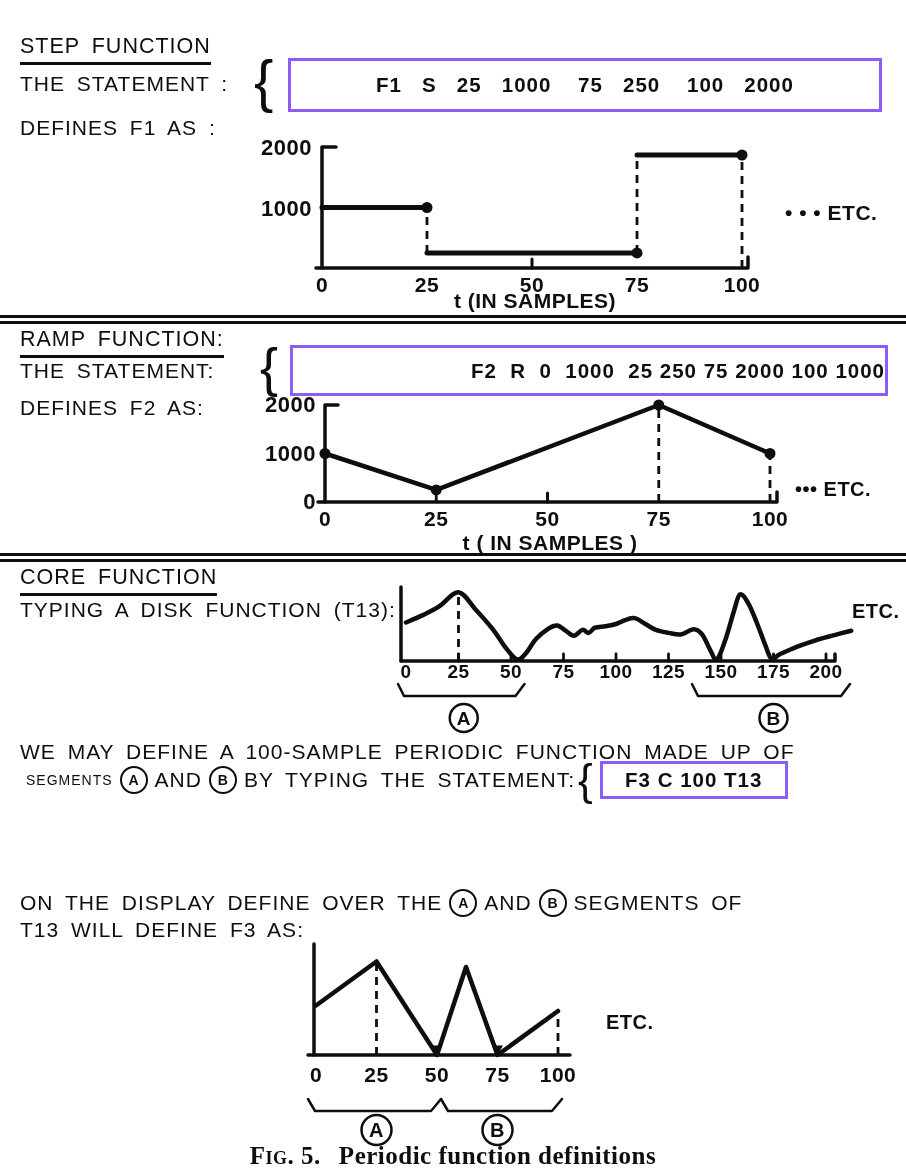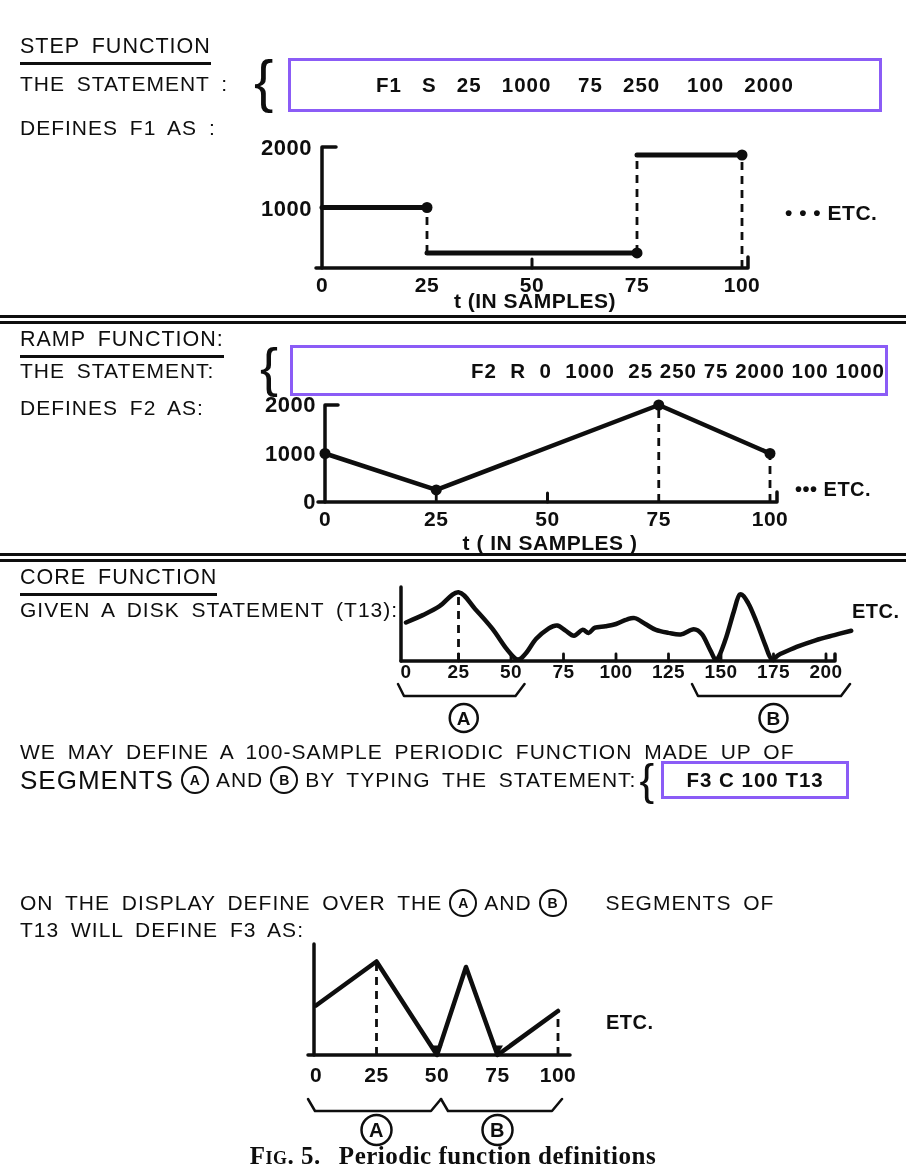--- a/index.html
+++ b/index.html
@@ -96,21 +96,21 @@
         <circle cx="408.75" cy="13" r="5.5" fill="#0e0e0e"></circle>
         <circle cx="520" cy="61.5" r="5.5" fill="#0e0e0e"></circle>
       </g>
     <text x="300" y="158" text-anchor="middle" font-size="21">t ( IN SAMPLES )</text>
     <text x="545" y="104" text-anchor="start" font-size="20">••• ETC.</text>
   </svg>
 
   <div class="abs sep" style="left:0;top:553px;width:906px;"></div>
 
   <div class="abs hand u" style="left:20px;top:565px;font-size:21.5px;">CORE FUNCTION</div>
-  <div class="abs hand" style="left:20px;top:598px;font-size:21px;">GIVEN A DISK STATEMENT (T13):</div>
+  <div class="abs hand" style="left:20px;top:598px;font-size:21px;">TYPING A DISK FUNCTION (T13):</div>
 
   <svg class="abs" style="left:380px;top:578px;" width="526" height="160" viewBox="0 0 526 160">
     <g>
         <path d="M21,9 L21,83" stroke="#0e0e0e" stroke-width="3.5" fill="none" stroke-linejoin="round" stroke-linecap="round"></path>
         <path d="M21,83 L455,83 L455,76" stroke="#0e0e0e" stroke-width="3.5" fill="none" stroke-linejoin="round" stroke-linecap="round"></path>
         <line x1="78.5" y1="83" x2="78.5" y2="76" stroke="#0e0e0e" stroke-width="2.8" stroke-linecap="round"></line>
         <line x1="131" y1="83" x2="131" y2="76" stroke="#0e0e0e" stroke-width="2.8" stroke-linecap="round"></line>
         <line x1="183.5" y1="83" x2="183.5" y2="76" stroke="#0e0e0e" stroke-width="2.8" stroke-linecap="round"></line>
         <line x1="236" y1="83" x2="236" y2="76" stroke="#0e0e0e" stroke-width="2.8" stroke-linecap="round"></line>
         <line x1="288.5" y1="83" x2="288.5" y2="76" stroke="#0e0e0e" stroke-width="2.8" stroke-linecap="round"></line>
@@ -133,37 +133,37 @@
         <text x="83.75" y="147" text-anchor="middle" font-size="19">A</text>
         <path d="M312,106 L318,118 L461,118 L470,106" stroke="#0e0e0e" stroke-width="2.5" fill="none" stroke-linejoin="round" stroke-linecap="round"></path>
         <circle cx="393.5" cy="140" r="14" fill="none" stroke="#0e0e0e" stroke-width="2.5"></circle>
         <text x="393.5" y="147" text-anchor="middle" font-size="19">B</text>
       </g>
     <text x="472" y="40" text-anchor="start" font-size="20">ETC.</text>
   </svg>
 
   <div class="abs hand" style="left:20px;top:740px;font-size:21px;">WE MAY DEFINE A 100-SAMPLE PERIODIC FUNCTION MADE UP OF</div>
   <div class="abs flexline" style="left:20px;top:760px;height:40px;">
-    <span class="hand" style="font-size:26px;">SEGMENTS</span>
+    <span class="hand" style="font-size:14px;margin-left:6px;">SEGMENTS</span>
     <span class="circ">A</span>
     <span class="hand" style="font-size:21px;">AND</span>
     <span class="circ">B</span>
     <span class="hand" style="font-size:21px;">BY TYPING THE STATEMENT:</span>
     <span class="brace" style="font-size:44px;margin-left:-4px;">{</span>
     <div class="stmt-box" style="width:182px;height:32px;text-align:center;">
       <span>F3 C 100 T13</span>
     </div>
   </div>
 
   <div class="abs flexline" style="left:20px;top:888px;height:30px;">
     <span class="hand" style="font-size:21px;">ON THE DISPLAY DEFINE OVER THE</span>
     <span class="circ">A</span>
     <span class="hand" style="font-size:21px;">AND</span>
     <span class="circ">B</span>
-    <span class="hand" style="font-size:21px;margin-left:32px;">SEGMENTS OF</span>
+    <span class="hand" style="font-size:21px;">SEGMENTS OF</span>
   </div>
   <div class="abs hand" style="left:20px;top:918px;font-size:21px;">T13 WILL DEFINE F3 AS:</div>
 
   <svg class="abs" style="left:240px;top:932px;" width="470" height="240" viewBox="0 0 470 240">
     <g>
         <path d="M74,12 L74,123" stroke="#0e0e0e" stroke-width="3.5" fill="none" stroke-linejoin="round" stroke-linecap="round"></path>
         <path d="M68,123 L330,123" stroke="#0e0e0e" stroke-width="3.5" fill="none" stroke-linejoin="round" stroke-linecap="round"></path>
         <text x="76" y="150" text-anchor="middle" font-size="21">0</text>
         <text x="136.5" y="150" text-anchor="middle" font-size="21">25</text>
         <text x="197" y="150" text-anchor="middle" font-size="21">50</text>

